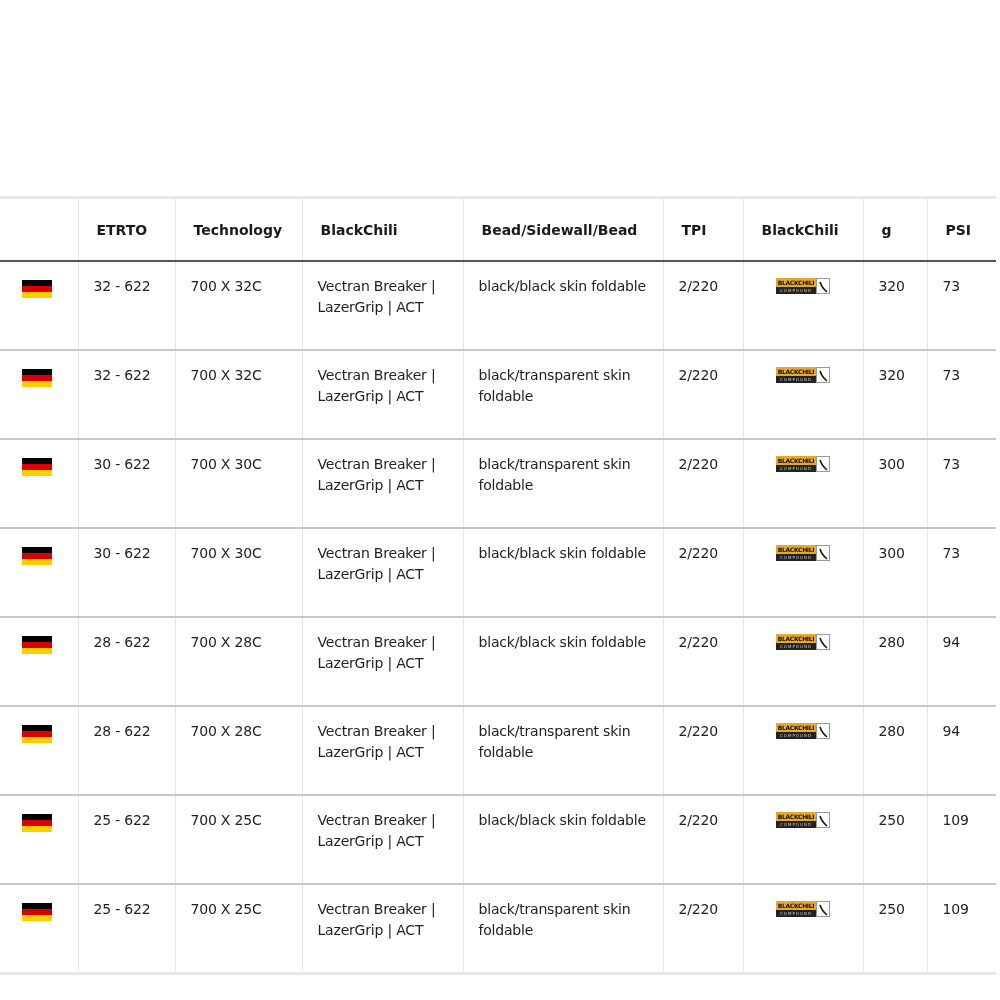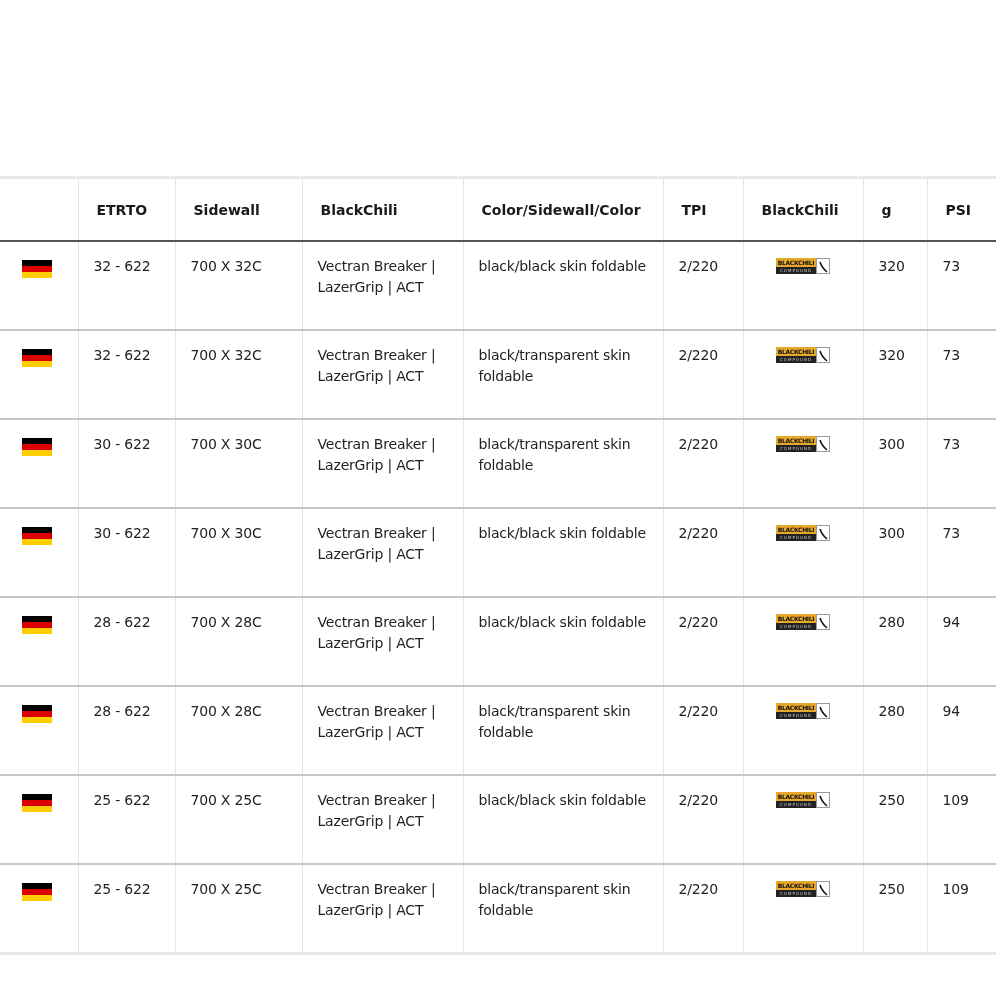--- a/index.html
+++ b/index.html
@@ -1,18 +1,18 @@
 <!DOCTYPE html>
 <html><head>
 <meta charset="utf-8">
 <style>
   html, body { margin:0; padding:0; background:#ffffff; }
   body { width:1000px; height:1000px; position:relative; overflow:hidden;
          font-family:"DejaVu Sans", "Liberation Sans", sans-serif; color:#1a1a1a; }
-  .table-wrap { position:absolute; left:0; top:176px; width:996px;
+  .table-wrap { position:absolute; left:0; top:196px; width:996px;
                 border-top:3px solid #e8e8e8; border-bottom:3px solid #e8e8e8; }
   table { border-collapse:collapse; width:996px; table-layout:fixed; }
   col.c0 { width:78px; } col.c1 { width:97px; } col.c2 { width:127px; }
   col.c3 { width:161px; } col.c4 { width:200px; } col.c5 { width:80px; }
   col.c6 { width:120px; } col.c7 { width:64px; } col.c8 { width:69px; }
   th { height:61px; font-size:14px; font-weight:bold; text-align:left;
        padding:0 0 0 18px; vertical-align:middle; border-left:1px solid #e6e6e6;
        border-bottom:2px solid #555; white-space:nowrap; }
   th:first-child, td:first-child { border-left:none; }
   th.center, td.center { text-align:center; padding-left:0; }
@@ -45,23 +45,23 @@
         <col class="c4">
       <col class="c5">
         <col class="c6">
         <col class="c7">
         <col class="c8">
     </colgroup>
     <thead>
       <tr>
         <th></th>
         <th>ETRTO</th>
-        <th>Sidewall</th>
+        <th>Technology</th>
         <th>BlackChili</th>
-        <th>Color/Sidewall/Color</th>
+        <th>Bead/Sidewall/Bead</th>
         <th>TPI</th>
         <th>BlackChili</th>
         <th>g</th>
         <th>PSI</th>
       </tr>
     </thead>
     <tbody id="tbody">
   <tr>
     <td class="flag-cell">
       <div class="flag">

